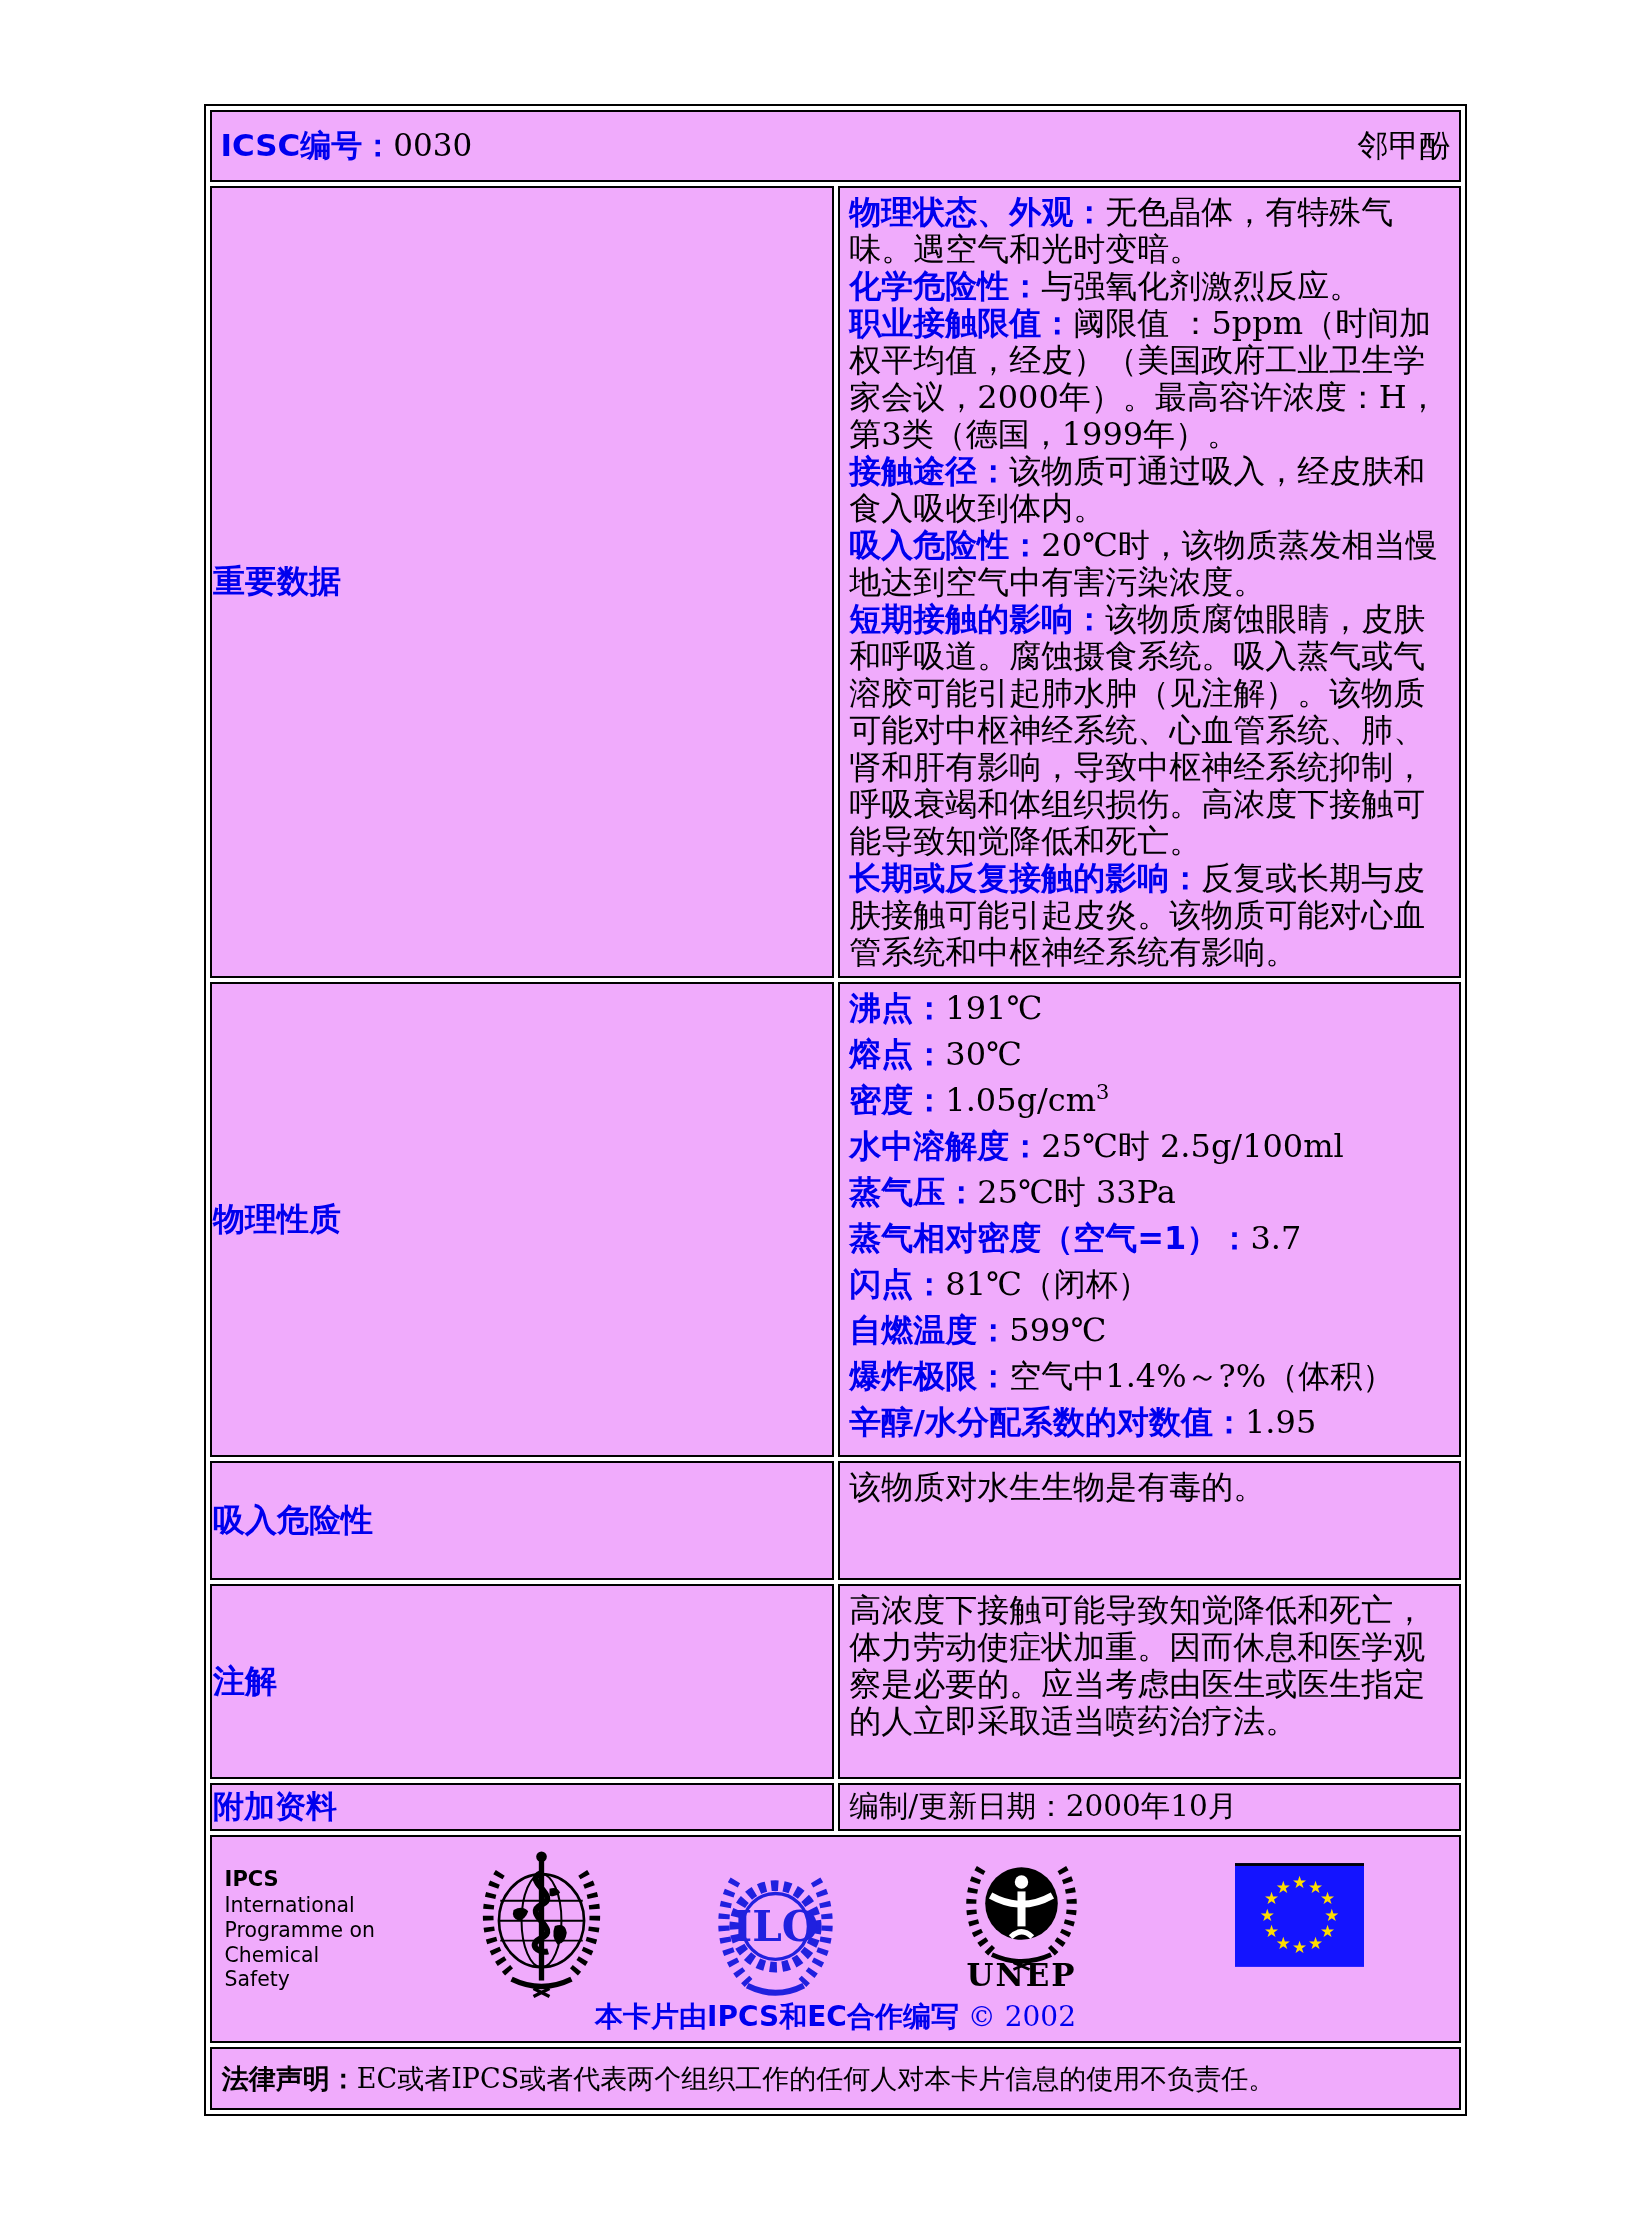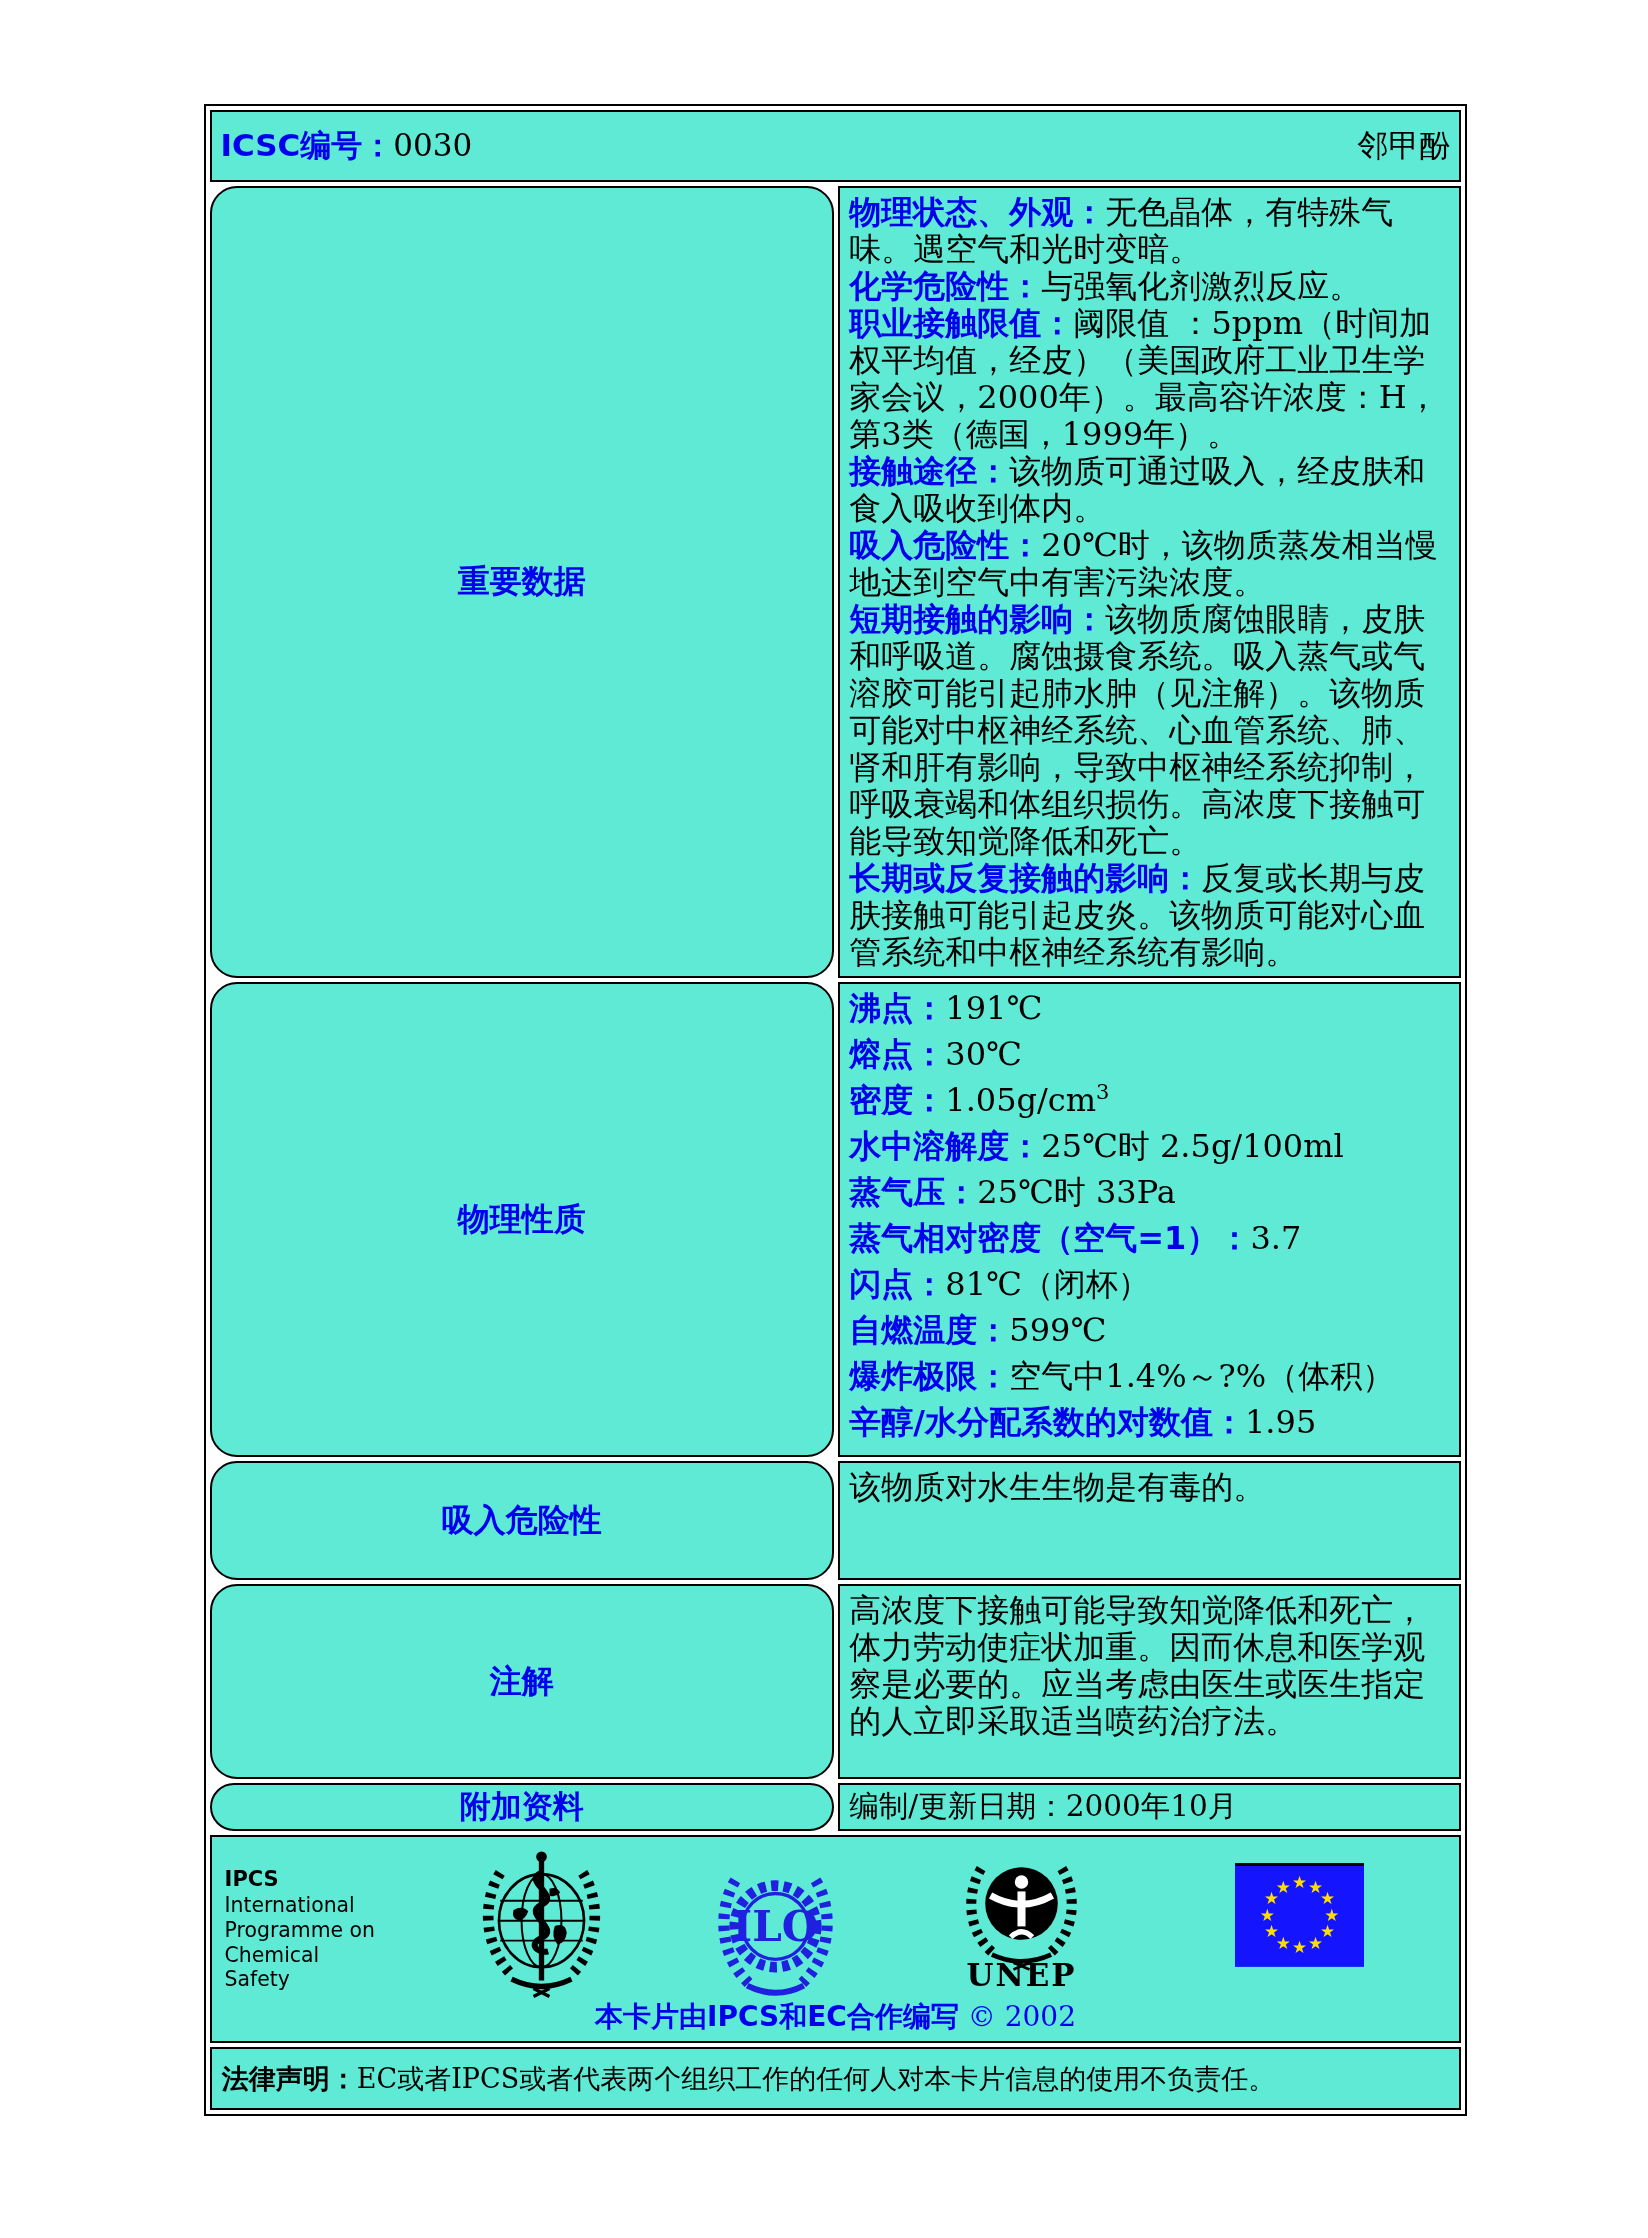--- a/index.html
+++ b/index.html
@@ -3,23 +3,23 @@
 <meta charset="utf-8">
 <style>
   html,body{margin:0;padding:0;background:#ffffff;}
   body{width:1649px;height:2239px;position:relative;font-family:"DejaVu Serif","Liberation Serif",serif;color:#000;}
   .page{position:relative;width:1649px;height:2239px;overflow:hidden;}
   .doc-title{position:absolute;top:5.6px;left:0;width:100%;margin:0;text-align:center;
     color:#ff0000;font-size:44px;font-weight:bold;letter-spacing:11.2px;
     font-family:"DejaVu Serif","Liberation Serif",serif;}
   table.card{position:absolute;left:204px;top:104px;width:1263px;
     border:2.8px solid #000;border-collapse:separate;border-spacing:4.2px;background:#fff;table-layout:fixed;}
-  td{border:2.1px solid #000;box-sizing:border-box;background:#5eead4;margin-left:43px;}
-  td.lbl{width:177px;text-align:center;vertical-align:middle;
-    color:#0000ee;font-weight:bold;font-size:32px;font-family:"DejaVu Sans","Liberation Sans",sans-serif;border-radius:27px;}
+  td{border:2.1px solid #000;box-sizing:border-box;background:#f0abfc;margin-left:43px;}
+  td.lbl{width:177px;vertical-align:middle;
+    color:#0000ee;font-weight:bold;font-size:32px;font-family:"DejaVu Sans","Liberation Sans",sans-serif;}
   td.content{vertical-align:top;padding:5.6px 9.8px;font-size:32px;line-height:37px;}
   td.hdr{vertical-align:middle;padding:0 8.4px;}
   .hdr-flex{display:flex;justify-content:space-between;align-items:center;font-size:31px;}
   .k{color:#0000ee;font-weight:bold;font-family:"DejaVu Sans","Liberation Sans",sans-serif;}
   .imp p{margin:0;}
   .props p{margin:0 0 9px 0;}
   .props sup{font-size:21px;line-height:0;}
   td.addl{vertical-align:middle;padding:1.4px 9.8px;font-size:29.5px;}
   td.logos{vertical-align:top;padding:5.6px 7px;}
   .logo-row{display:flex;align-items:flex-start;}

